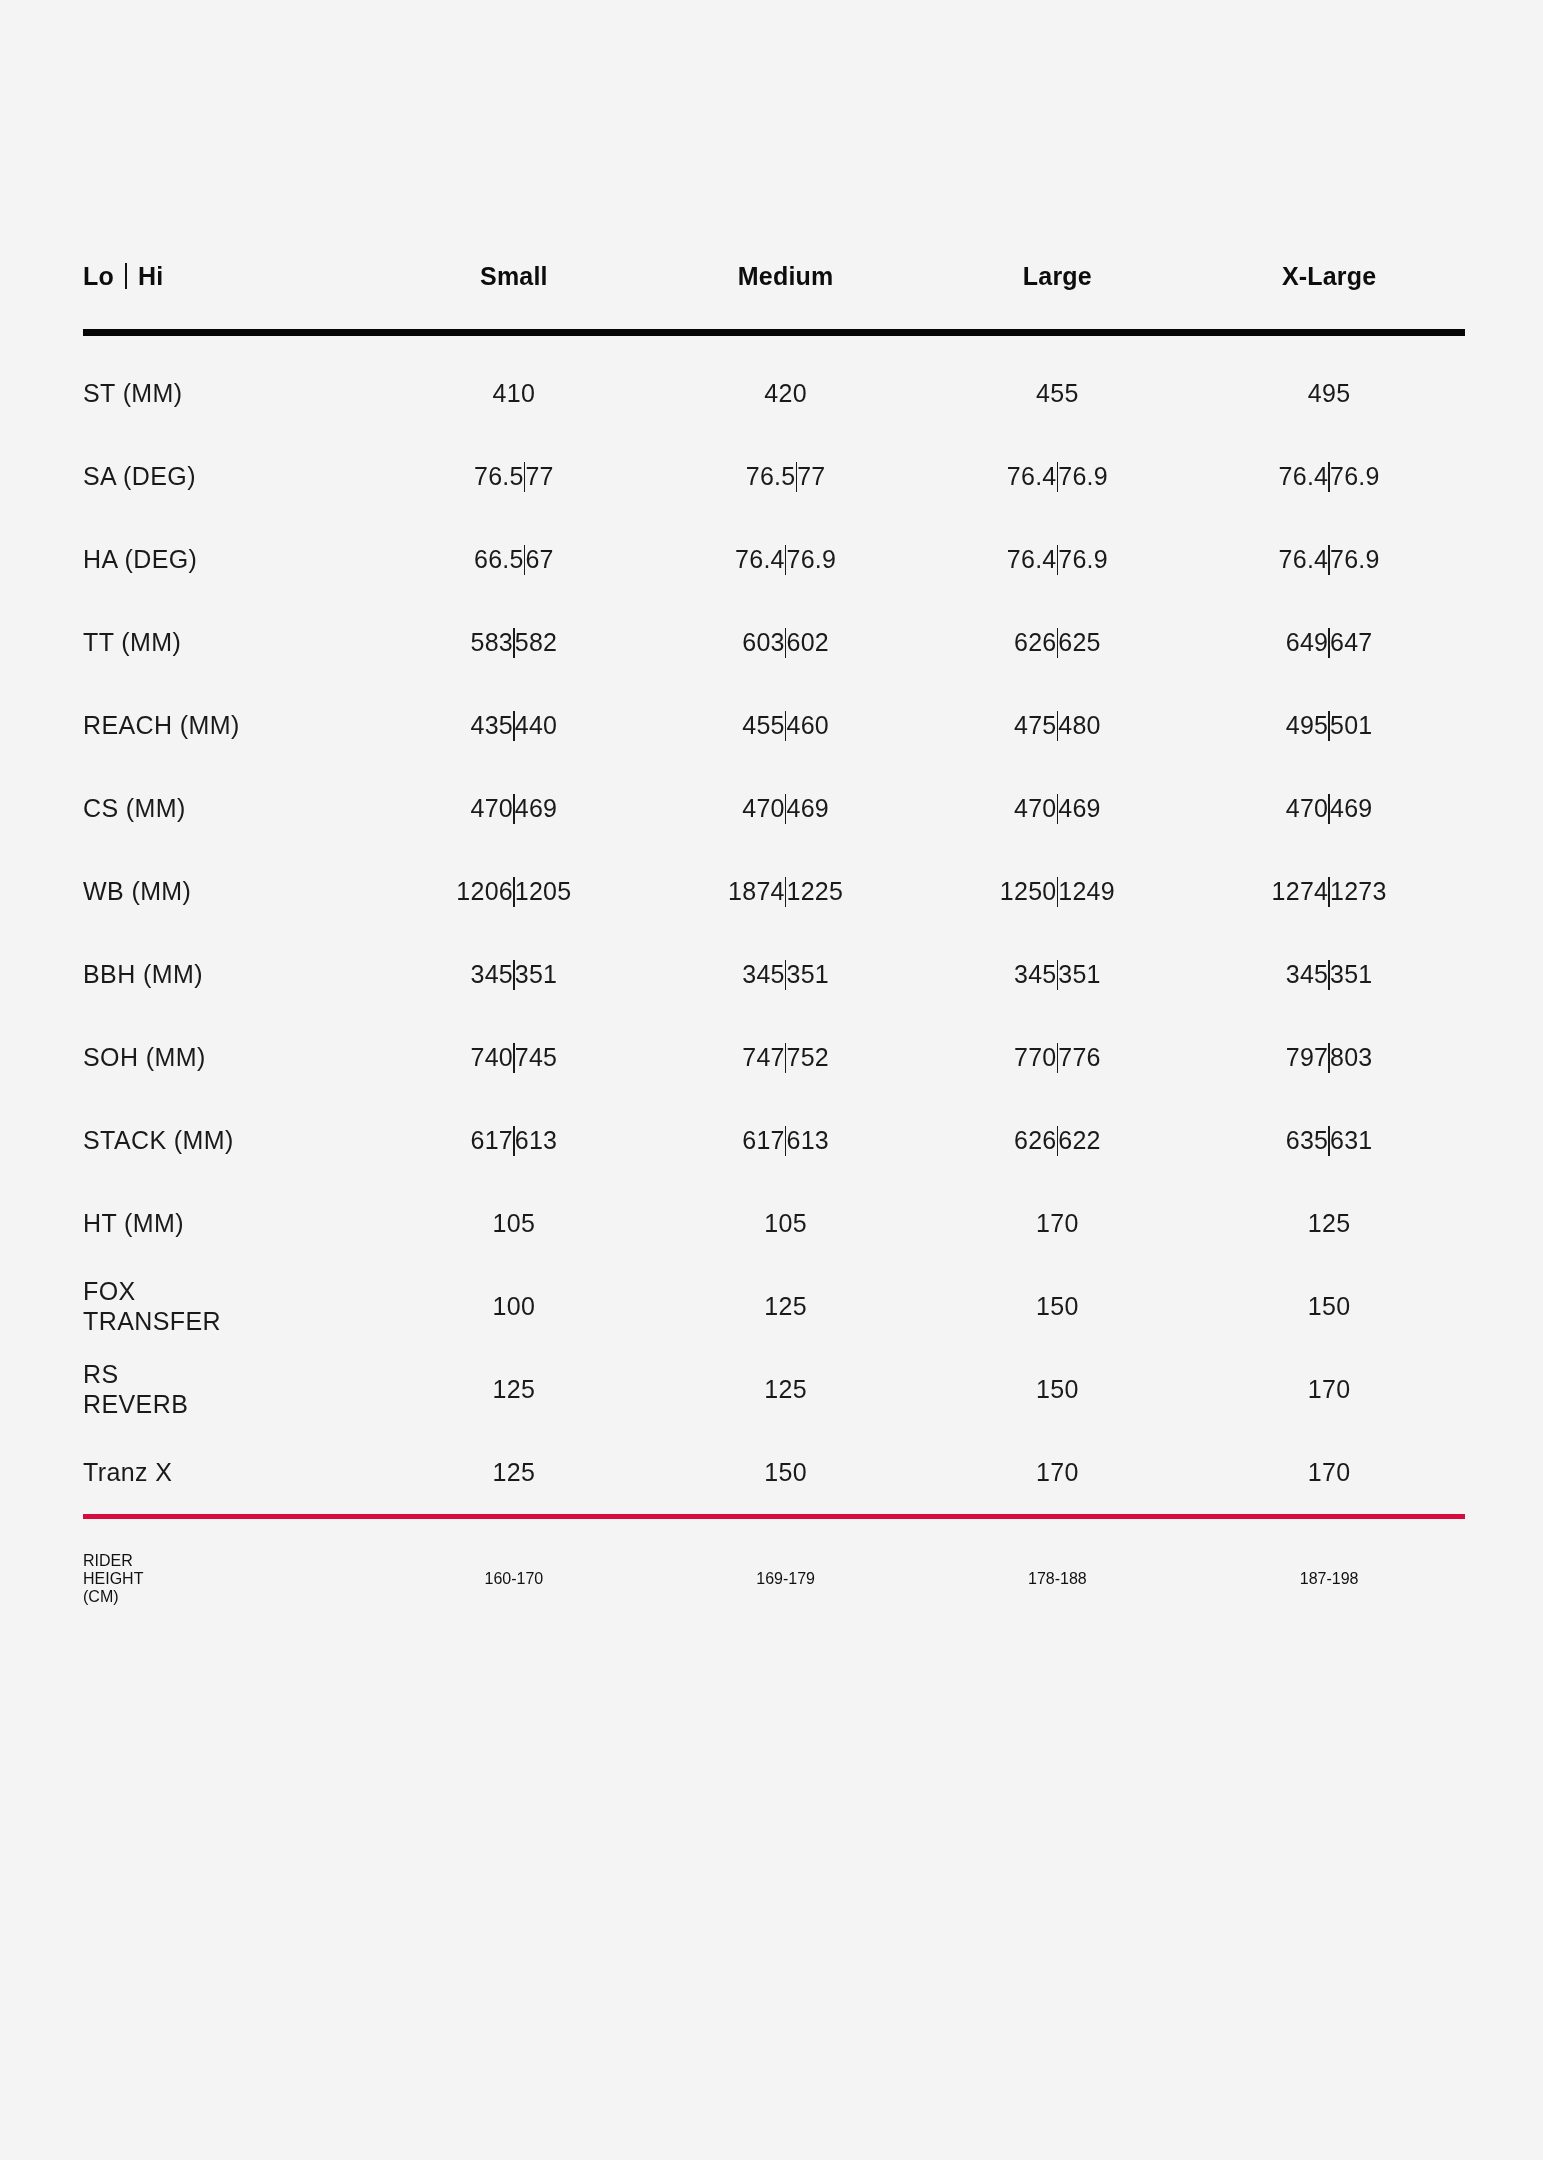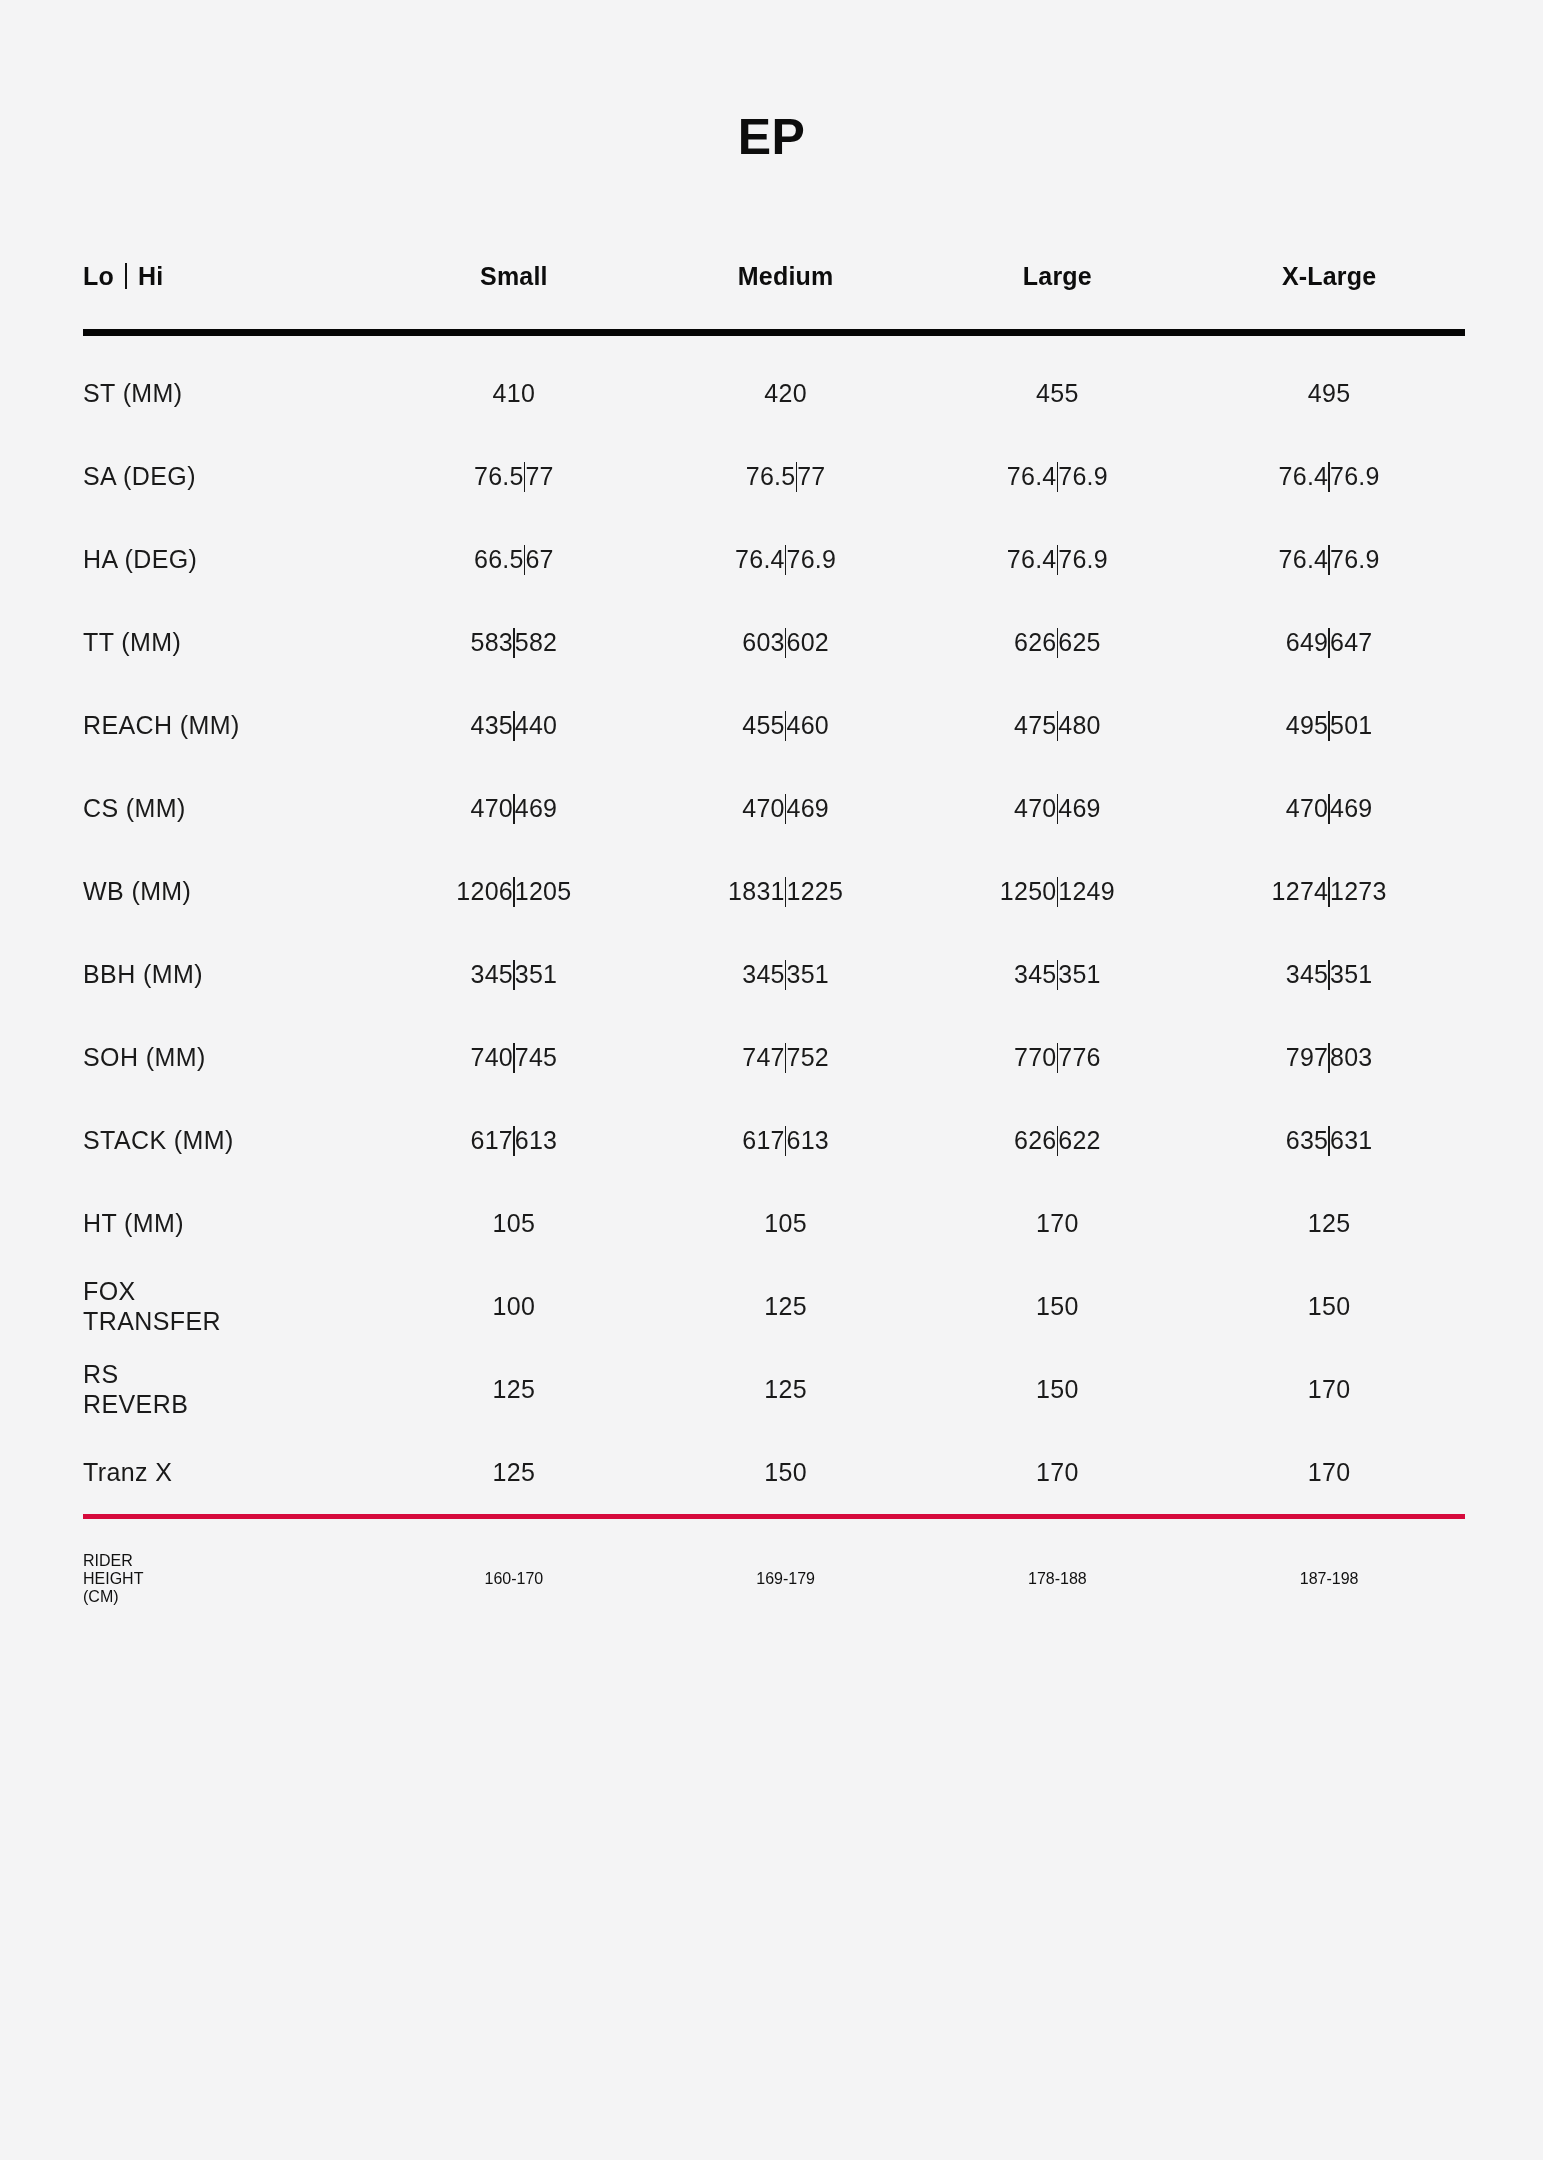--- a/index.html
+++ b/index.html
@@ -139,21 +139,20 @@
 
   .tbody { padding-top: 16px; }
 
   .rider-row { height: 120px; align-items: center; }
 </style>
 </head>
 <body>
 
 <div class="page">
 
-  <div class="title">EP</div>
 
   <div class="table">
 
     <div class="row header-row">
       <div class="cell-label">
         <span class="lohi">
           <span>Lo</span>
           <span class="bar"></span>
           <span>Hi</span>
         </span>
@@ -290,21 +289,21 @@
             </span></div>
         </div>
         <div class="row data-row">
           <div class="cell-label">WB (MM)</div>
           <div class="cell-val"><span class="split">
               <span>1206</span>
               <span class="bar"></span>
               <span>1205</span>
             </span></div>
           <div class="cell-val"><span class="split">
-              <span>1831</span>
+              <span>1874</span>
               <span class="bar"></span>
               <span>1225</span>
             </span></div>
           <div class="cell-val"><span class="split">
               <span>1250</span>
               <span class="bar"></span>
               <span>1249</span>
             </span></div>
           <div class="cell-val"><span class="split">
               <span>1274</span>

